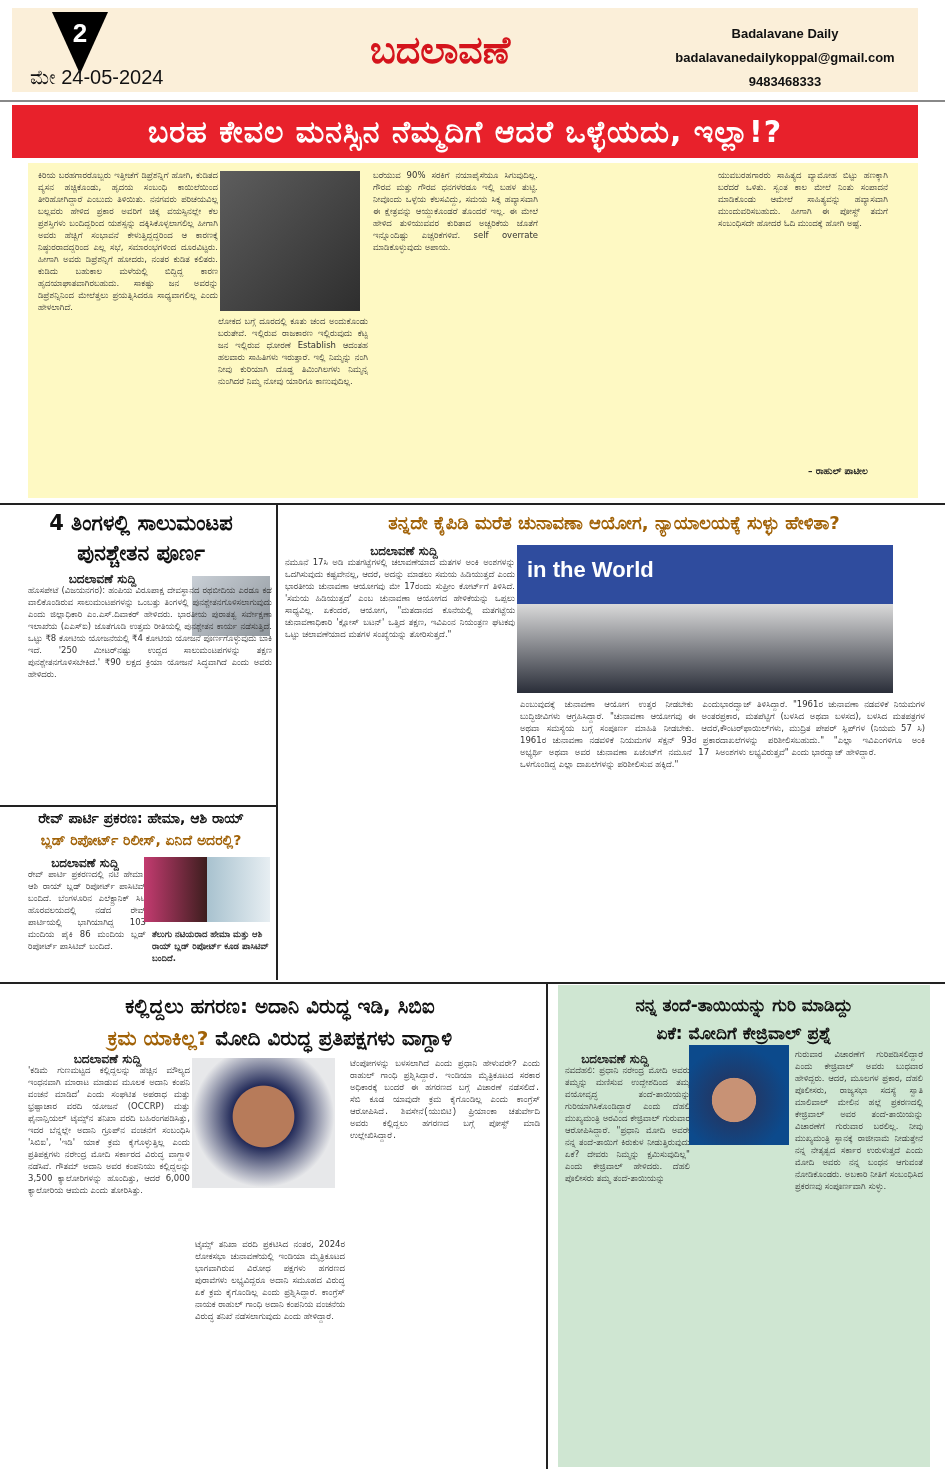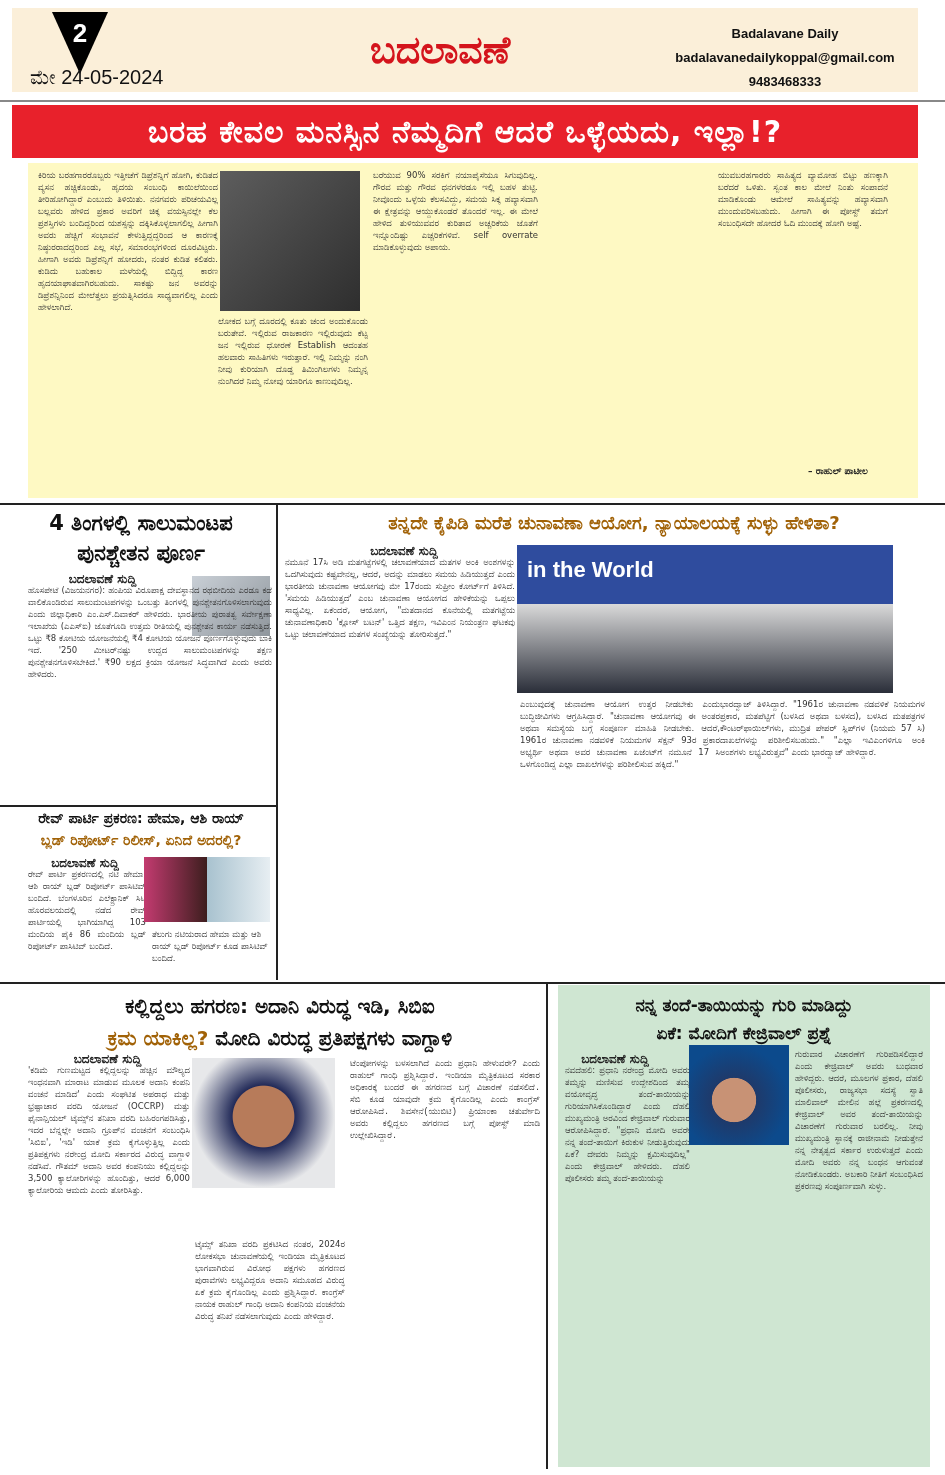--- a/index.html
+++ b/index.html
@@ -18,21 +18,21 @@
   .feature { left: 28px; top: 163px; width: 890px; height: 335px; background: #fef9c3; }
   .col { position: absolute; font-size: 8.5px; line-height: 12px; color: #333; text-align: justify; overflow: hidden; }
   .photo { position: absolute; background: linear-gradient(135deg,#5d5d5d,#2e2e2e); }
   .photo-light { background: linear-gradient(135deg,#c9cfd6,#8f969c); }
   .sep-v { position: absolute; background: #222; width: 2px; }
   .sep-h { position: absolute; background: #222; height: 2px; }
   .h-black { position: absolute; font-weight: bold; color: #111; text-align: center; }
   .h-red { color: #a16207; }
   .byline { position: absolute; font-size: 12px; font-weight: bold; text-align: center; color: #222; }
   .green-box { left: 558px; top: 985px; width: 372px; height: 482px; background: #cfe6d2; }
-  .caption { position: absolute; font-size: 8.5px; line-height: 12px; color: #333; }
+  .caption { position: absolute; font-size: 8.5px; line-height: 12px; color: #333; font-weight: bold; }
   .author { position: absolute; font-size: 9px; font-weight: bold; color: #222; }
 </style>
 </head>
 <body>
 
 <div class="abs masthead"></div>
 <div class="abs page-tri"></div>
 <div class="abs page-num">2</div>
 <div class="abs date">ಮೇ 24-05-2024</div>
 <div class="abs logo">ಬದಲಾವಣೆ</div>

